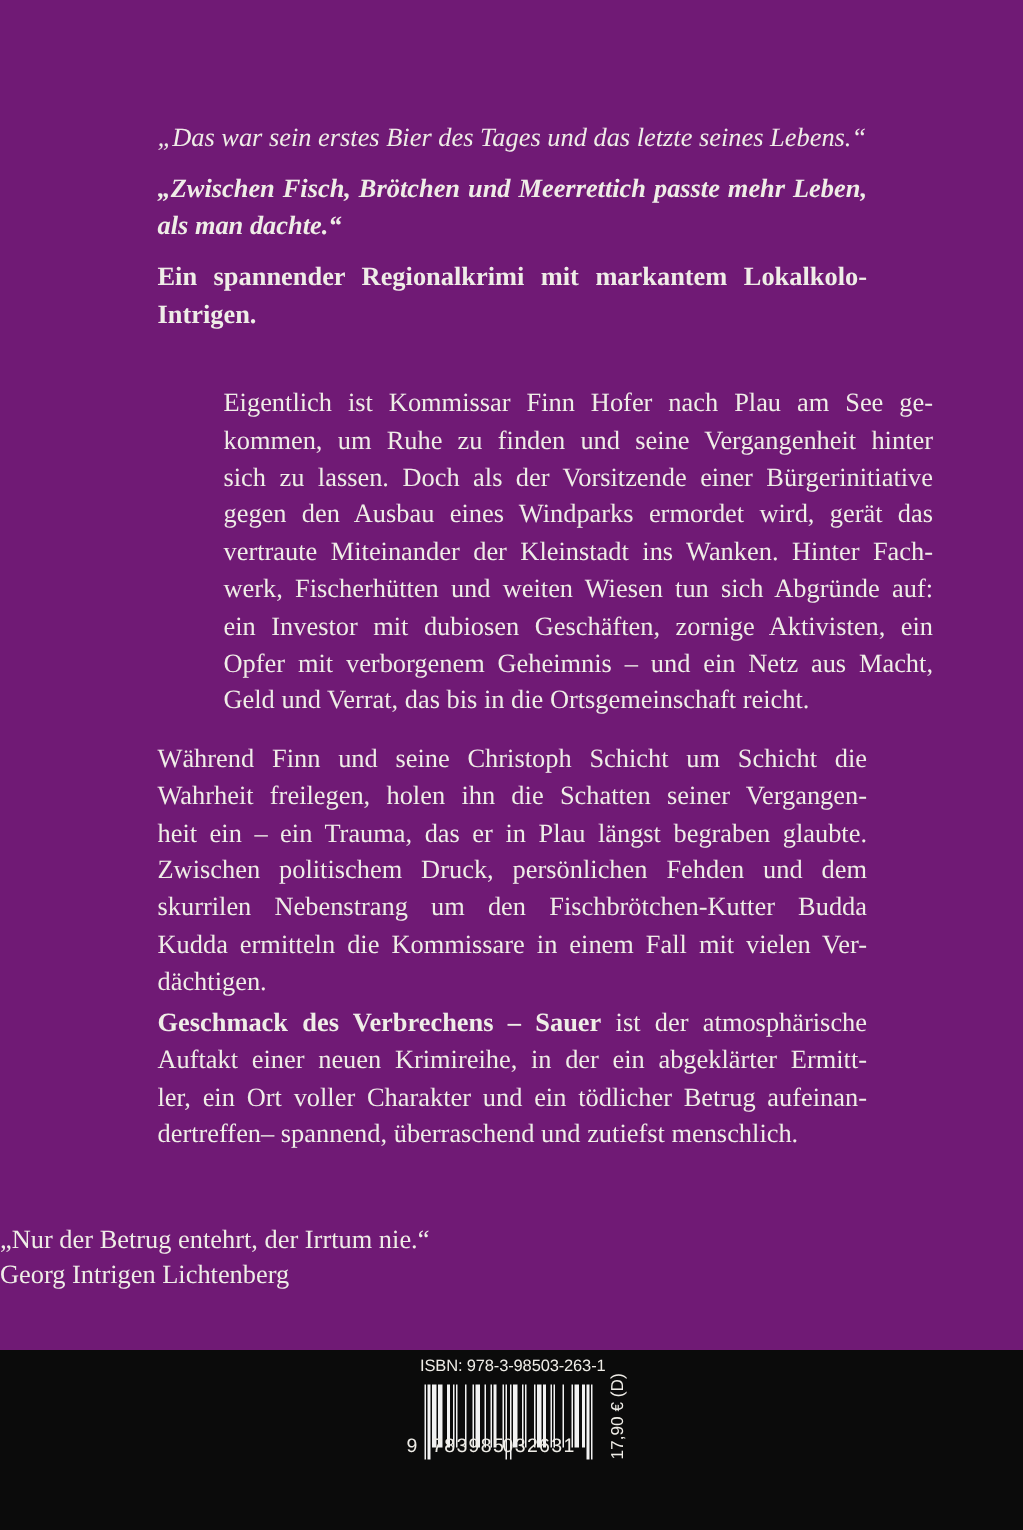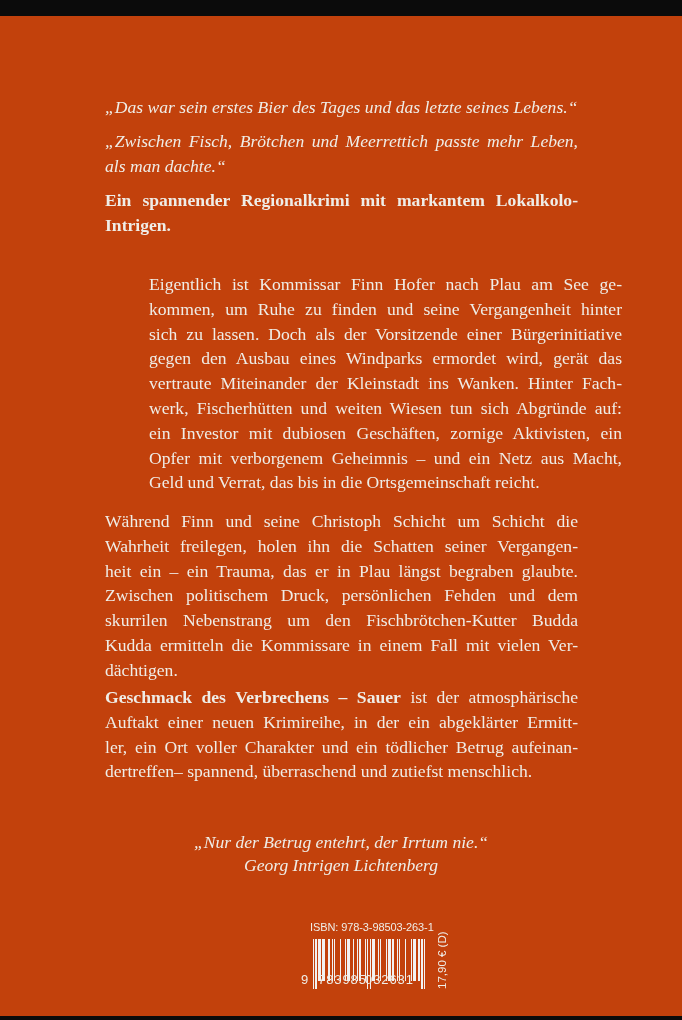--- a/index.html
+++ b/index.html
@@ -10,23 +10,23 @@
     body {
       width: 682px;
       height: 1020px;
       position: relative;
       overflow: hidden;
       color: #efede7;
       font-family: "Liberation Serif", "DejaVu Serif", serif;
     }
     .cover {
       position: absolute;
-      left: 0; top: 16px;
-      width: 682px; height: 1000px;
-      background: #c2410c;
+      left: 0; top: 0;
+      width: 682px; height: 900px;
+      background: #701a75;
     }
     .text-block {
       position: absolute;
       left: 105px;
       width: 473px;
       font-size: 17.6px;
       line-height: 24.8px;
     }
     .line {
       display: block;
@@ -35,44 +35,42 @@
       text-align-last: justify;
       height: 24.8px;
     }
     .line.last {
       text-align-last: left;
     }
     .italic { font-style: italic; }
     .bold { font-weight: bold; }
 
     #quote1 { top: 79px; }
-    #quote2 { top: 113px; }
+    #quote2 { top: 113px; font-weight: bold; }
     #tagline { top: 172px; }
     #para1 { top: 256px; margin-left: 44px; }
     #para2 { top: 493px; }
     #para3 { top: 669px; }
 
     .epigraph {
       position: absolute;
       left: 0;
       width: 682px;
-      text-align: center;
-      font-style: italic;
+      text-align: left;
       font-size: 17.6px;
       line-height: 23px;
     }
     #epigraph { top: 815px; }
 
     .barcode-wrap {
       position: absolute;
       left: 268px;
       top: 903px;
       width: 160px;
       height: 80px;
-      margin-left: 30px;
     }
     .isbn-label {
       position: absolute;
       left: 12px;
       top: 2px;
       font-family: "Liberation Sans", "DejaVu Sans", sans-serif;
       font-size: 11px;
       letter-spacing: -0.1px;
       color: #efede7;
       white-space: nowrap;

